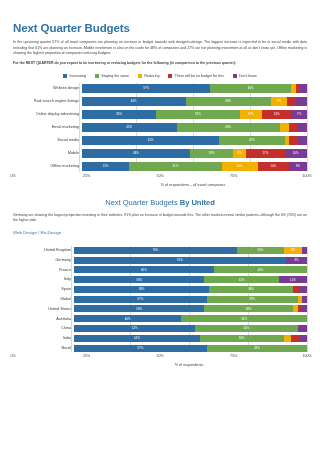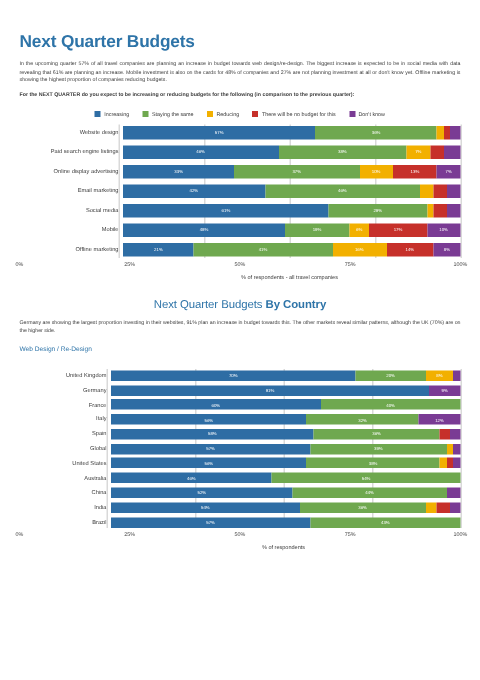--- a/index.html
+++ b/index.html
@@ -211,21 +211,21 @@
           <div class="tick" style="left: 0%;">0%</div>
           <div class="tick" style="left: 25%;">25%</div>
           <div class="tick" style="left: 50%;">50%</div>
           <div class="tick" style="left: 75%;">75%</div>
           <div class="tick" style="left: 100%;">100%</div>
         </div>
       <div class="axis-title">% of respondents - all travel companies</div>
     </div>
 
     <div class="section2">
-      <h2 class="subtitle"><span>Next Quarter Budgets </span><b>By Country</b></h2>
+      <h2 class="subtitle"><span>Next Quarter Budgets </span><b>By United</b></h2>
 
       <p class="para" style="margin-top:6px;">Germany are showing the largest proportion investing in their websites, 91% plan an increase in budget towards this. The other markets reveal similar patterns, although the UK (70%) are on the higher side.</p>
 
       <p class="sublink">Web Design / Re-Design</p>
 
       <div class="chart chart2" id="chart-2" style="margin-top:11px;">
         <div class="rows">
           <div class="plotgrid">
               <div class="gl" style="left: 0%;"></div>
               <div class="gl" style="left: 25%;"></div>

